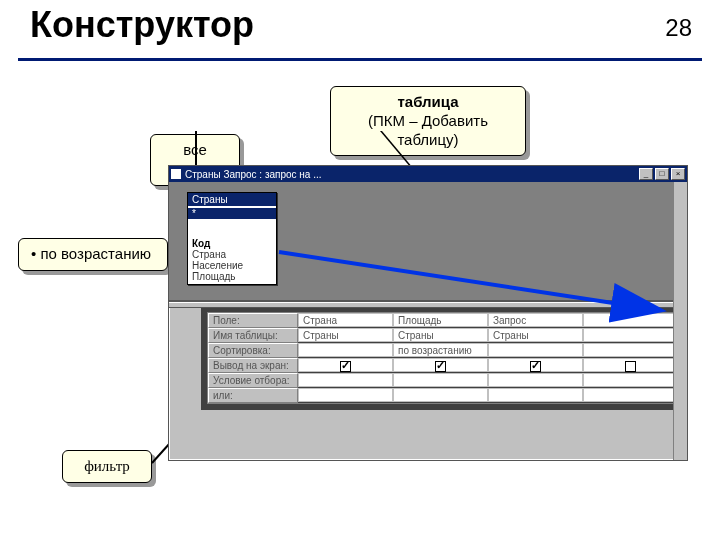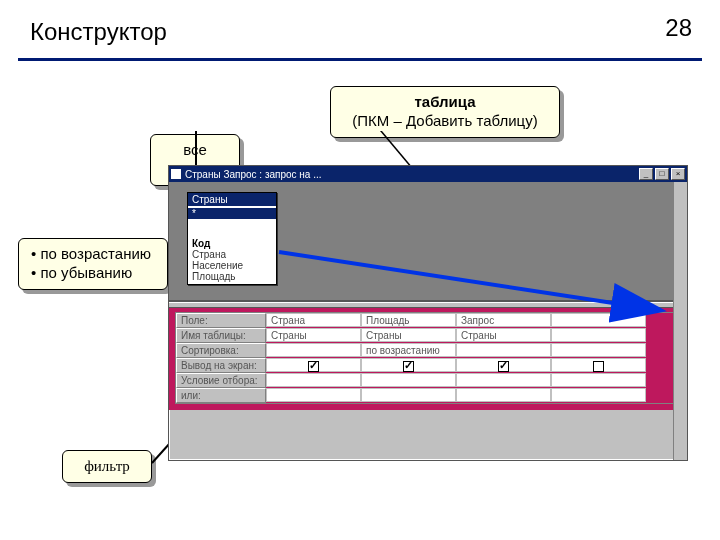--- a/index.html
+++ b/index.html
@@ -8,23 +8,23 @@
     width: 720px;
     height: 540px;
     background: #fff;
     font-family: Arial, "Helvetica Neue", sans-serif;
     position: relative;
     overflow: hidden;
   }
   .page-title {
     position: absolute;
     left: 30px;
-    top: 18px;
-    font-size: 24px;
-    font-weight: normal;
+    top: 4px;
+    font-size: 36px;
+    font-weight: bold;
     color: #000;
   }
   .page-number {
     position: absolute;
     right: 28px;
     top: 14px;
     font-size: 24px;
     color: #000;
   }
   .title-rule {
@@ -120,22 +120,23 @@
 
   
   .drag-arrow {
     position:absolute;
     pointer-events:none;
   }
 
   .splitter { height:6px; background:#c0c0c0; border-top:1px solid #fff; border-bottom:1px solid #555;}
 
   .grid-pane {
-    background:#be185d;
+    background:#404040;
     padding: 4px 6px 6px 6px;
+    margin-left: 32px;
   }
   .qgrid {
     display: grid;
     grid-template-columns: 90px 95px 95px 95px 95px;
     font-size:10px;
     border:1px solid #808080;
   }
   .qgrid .label {
     background:#c0c0c0;
     border:1px solid #fff;
@@ -181,35 +182,34 @@
 <div class="page-title">Конструктор</div>
 <div class="page-number">28</div>
 <div class="title-rule"></div>
 
 <div class="callout" style="left:150px; top:86px; width:90px;margin-top:48px;">
   <div>все</div>
   <div>поля</div>
 </div>
 <div class="stem" style="left:195px; top:131px; width:2px; height:70px;"></div>
 
-<div class="callout" style="left:330px; top:86px; width:230px;">
+<div class="callout" style="left:330px; top:86px; width:196px;">
   <div style="font-weight:bold">таблица</div>
   <div>(ПКМ – Добавить таблицу)</div>
 </div>
 <div class="stem" style="left:380px; top:131px; width:2px; height:54px; transform:skewX(40deg); transform-origin:top;"></div>
 
 <div class="callout" style="left:450px; top:204px; width:140px;">
   <div>перетащить</div>
   <div>ЛКМ</div>
 </div>
 
 <div class="callout callout-left" style="left:18px; top:238px; width:150px;">
   <ul class="bullets">
     <li>по возрастанию</li>
-    <li>по убыванию</li>
   </ul>
 </div>
 
 <div class="stem" style="left:170px; top:280px; width:100px; height:2px; transform:rotate(25deg); transform-origin:left;"></div>
 
 <div class="callout" style="left:62px; top:450px; width:90px;font-family:Liberation Serif, serif;">
   <span>фильтр</span>
 </div>
 <div class="stem" style="left:152px; top:462px; width:110px; height:2px; transform:rotate(-48deg); transform-origin:left;"></div>
 

